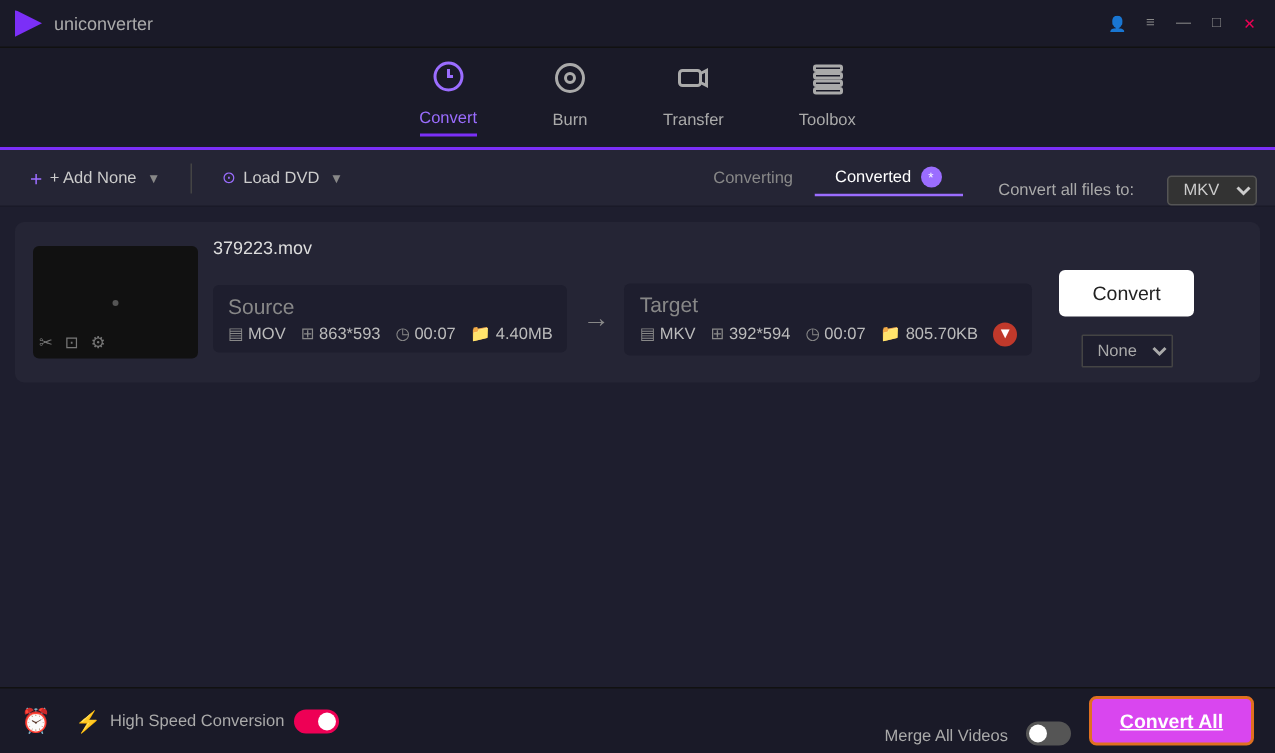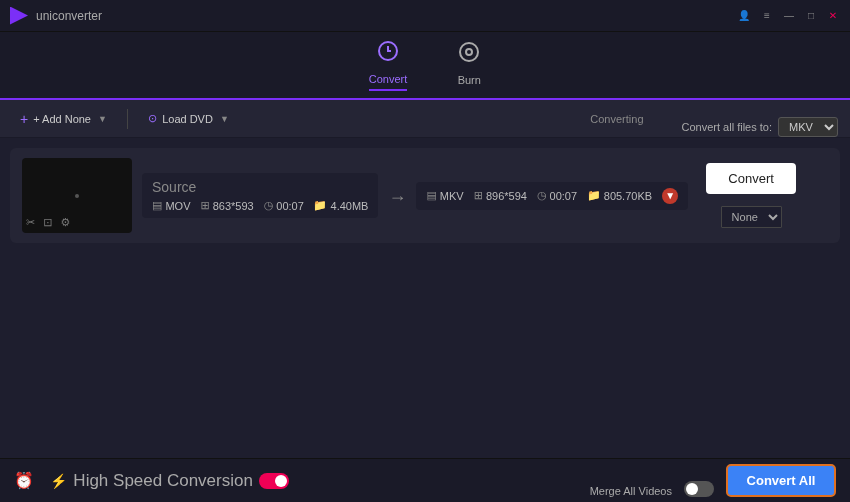--- a/index.html
+++ b/index.html
@@ -141,21 +141,21 @@
       width: 14px;
       height: 14px;
       font-size: 9px;
       text-align: center;
       line-height: 14px;
       margin-left: 3px;
     }
     .convert-all-to {
       display: flex;
       align-items: center;
-      gap: 6px;
+      gap: 22px;
       margin-left: 16px;
       font-size: 11px;
       color: #aaa;
       margin-top: 16px;
     }
     .format-select {
       background: #333;
       border: 1px solid #555;
       color: #ccc;
       font-size: 11px;
@@ -325,21 +325,21 @@
     .speed-section {
       display: flex;
       align-items: center;
       gap: 6px;
     }
     .bolt-icon {
       color: #9b6dff;
       font-size: 14px;
     }
     .speed-label {
-      font-size: 17px;
+      font-size: 11px;
       color: #aaa;
     }
     .toggle-on {
       width: 30px;
       height: 16px;
       background: #e05;
       border-radius: 8px;
       position: relative;
       cursor: pointer;
     }
@@ -374,29 +374,30 @@
       content: '';
       position: absolute;
       left: 2px;
       top: 2px;
       width: 12px;
       height: 12px;
       background: white;
       border-radius: 50%;
     }
     .convert-all-btn {
-      background: #3b82f6;
+      background: #d946ef;
       color: white;
       border: 2px solid #e07020;
       border-radius: 5px;
       padding: 7px 18px;
       font-size: 13px;
       font-weight: 600;
       cursor: pointer;
       min-width: 110px;
+      text-decoration: underline;
     }
   </style>
 </head>
 <body>
 
 <div class="title-bar">
   <div class="title-bar-left">
     <div class="app-logo"></div>
     <span class="app-name">uniconverter</span>
   </div>
@@ -420,40 +421,64 @@
     <span class="nav-label">Convert</span>
   </div>
   <div class="nav-item">
     <div class="nav-icon">
       <svg width="24" height="24" viewBox="0 0 24 24" fill="none" stroke="#aaa" stroke-width="2">
         <circle cx="12" cy="12" r="9"></circle>
           <circle cx="12" cy="12" r="3"></circle>
       </svg>
     </div>
     <span class="nav-label">Burn</span>
+  </div>
+  <div class="nav-item">
+    <div class="nav-icon">
+      <svg width="24" height="24" viewBox="0 0 24 24" fill="none" stroke="#aaa" stroke-width="2">
+        <rect x="3" y="7" width="14" height="10" rx="2"></rect>
+        <path d="M17 9l4-2v10l-4-2"></path>
+      </svg>
+    </div>
+    <span class="nav-label">Transfer</span>
+  </div>
+  <div class="nav-item">
+    <div class="nav-icon">
+      <svg width="24" height="24" viewBox="0 0 24 24" fill="none" stroke="#aaa" stroke-width="2">
+        <rect x="3" y="4" width="18" height="3" rx="1"></rect>
+        <rect x="3" y="9" width="18" height="3" rx="1"></rect>
+        <rect x="3" y="14" width="18" height="3" rx="1"></rect>
+        <rect x="3" y="19" width="18" height="3" rx="1"></rect>
+      </svg>
+    </div>
+    <span class="nav-label">Toolbox</span>
   </div>
 </div>
 
 <div class="toolbar">
   <button class="toolbar-btn">
     <span class="plus">+</span>
     <span>+ Add None</span>
     <span style="margin-left:2px; font-size:9px; color:#888">▼</span>
   </button>
   <div class="toolbar-sep"></div>
   <button class="toolbar-btn">
     <span style="color:#9b6dff">⊙</span>
     <span> Load DVD</span>
     <span style="margin-left:2px; font-size:9px; color:#888">▼</span>
   </button>
   <div class="toolbar-spacer"></div>
   <div class="tab-group">
     <div class="tab">
       <span>Converting</span>
     </div>
+    <div class="tab active">
+      <span>Converted</span>
+      <span class="badge">*</span>
+    </div>
   </div>
   <div class="convert-all-to">
     <span>Convert all files to:</span>
     <select class="format-select">
       <option>MKV</option>
       <option>MP4</option>
       <option>AVI</option>
       <option>MOV</option>
     </select>
   </div>
@@ -465,20 +490,21 @@
     <div class="thumbnail">
       <div class="thumbnail-dot"></div>
       <div class="thumb-controls">
         <span class="thumb-ctrl-icon">✂</span>
         <span class="thumb-ctrl-icon">⊡</span>
         <span class="thumb-ctrl-icon">⚙</span>
       </div>
     </div>
 
     <div class="file-info">
+      <div class="file-name">379223.mov</div>
 
       <div class="source-target-row">
 
         <div class="source-box">
           <div class="box-label">Source</div>
           <div class="box-details">
             <div class="detail-item">
               <span class="detail-icon">▤</span>
               <span>MOV</span>
             </div>
@@ -493,28 +519,29 @@
             <div class="detail-item">
               <span class="detail-icon">📁</span>
               <span>4.40MB</span>
             </div>
           </div>
         </div>
 
         <div class="arrow">→</div>
 
         <div class="target-box">
+          <div class="box-label">Target</div>
           <div class="box-details">
             <div class="detail-item">
               <span class="detail-icon">▤</span>
               <span>MKV</span>
             </div>
             <div class="detail-item">
               <span class="detail-icon">⊞</span>
-              <span>896*594</span>
+              <span>392*594</span>
             </div>
             <div class="detail-item">
               <span class="detail-icon">◷</span>
               <span>00:07</span>
             </div>
             <div class="detail-item">
               <span class="detail-icon">📁</span>
               <span>805.70KB</span>
             </div>
             <div class="target-dropdown">▼</div>

